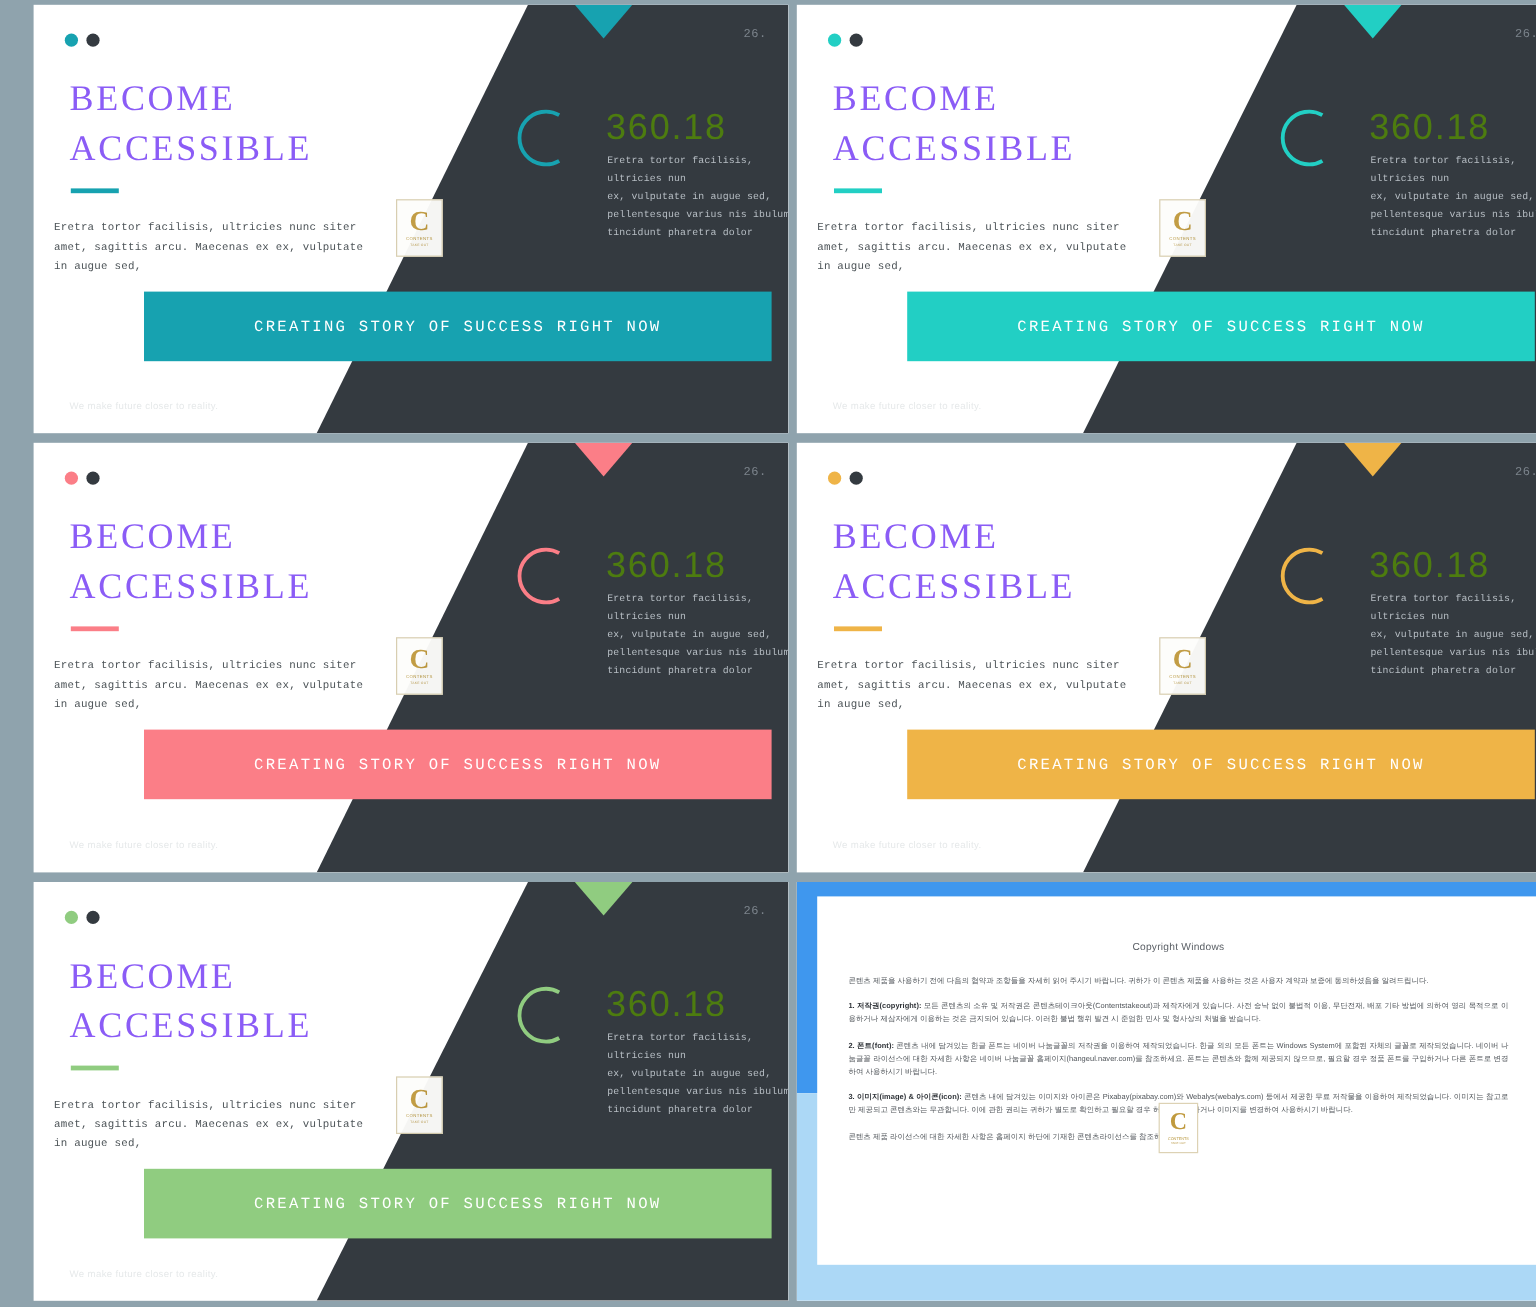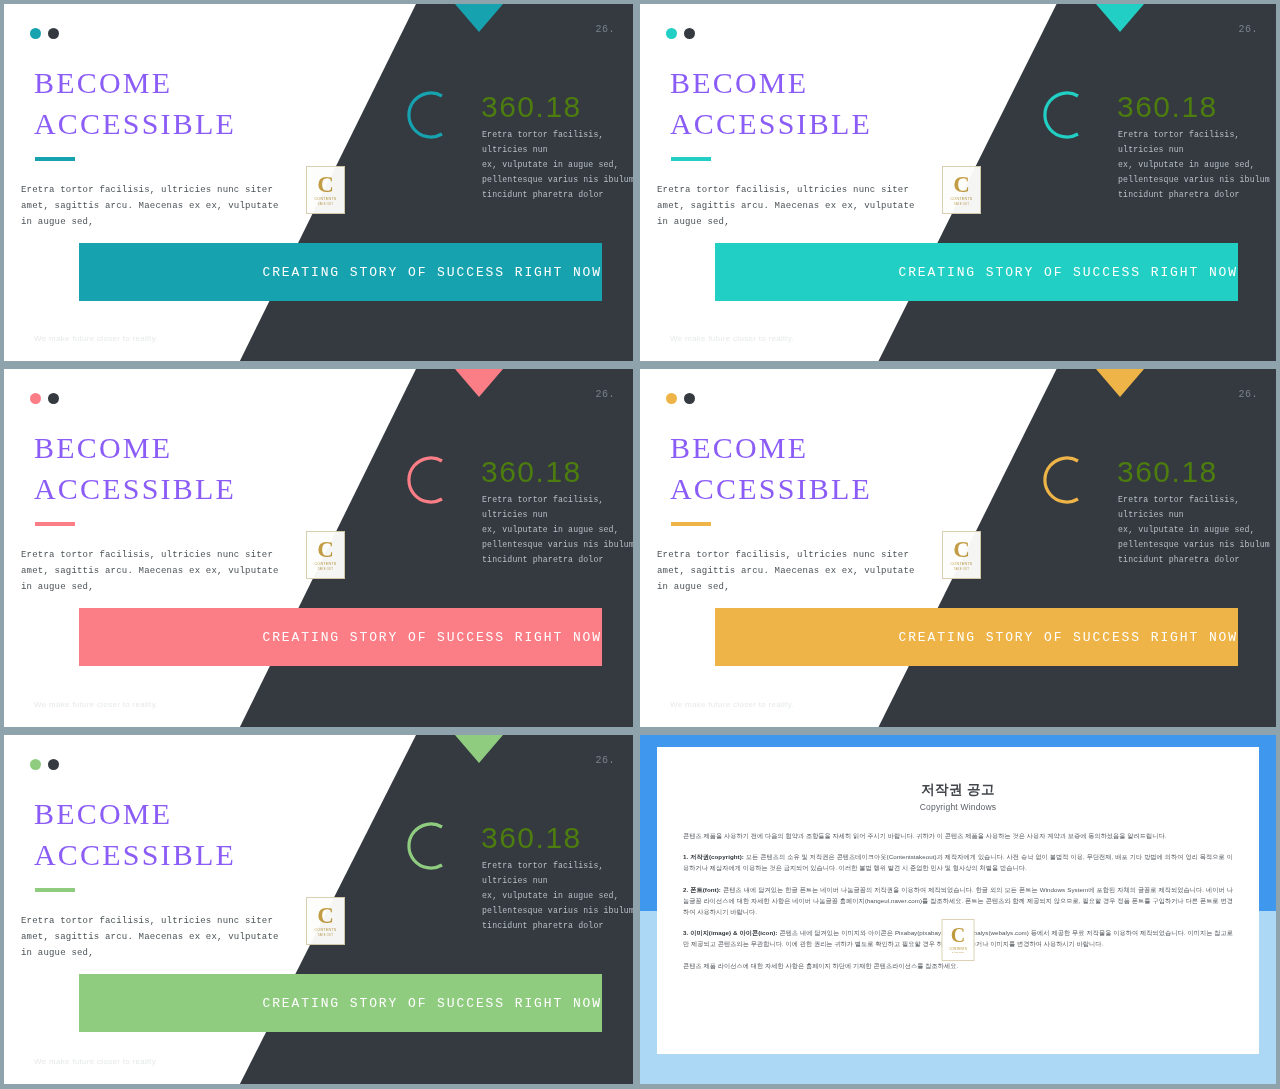--- a/index.html
+++ b/index.html
@@ -13,20 +13,21 @@
   }
 
   #grid {
     width: 1280px;
     height: 1089px;
     display: grid;
     grid-template-columns: 637px 643px;
     grid-template-rows: 366px 366px 357px;
     background: #8fa3ad;
     gap: 0;
+    padding-left: 24px;
   }
 
   .slide-cell {
     position: relative;
     overflow: hidden;
     padding: 4px 4px 5px 4px;
   }
   .slide-cell.right { padding-left: 3px; }
   .slide-cell.row2, .slide-cell.row3 { padding-top: 3px; }
 
@@ -187,28 +188,28 @@
     font-size: 8.2px;
     line-height: 15px;
     color: #b7bec4;
     letter-spacing: 0.15px;
   }
   .right-para span { display: block; white-space: nowrap; }
 
   
   .cta-bar {
     position: absolute;
-    left: 75px;
+    left: 92px;
     top: 239px;
     width: 523px;
     height: 58px;
     background: var(--accent);
     display: flex;
     align-items: center;
-    justify-content: flex-end;
+    justify-content: center;
   }
   .cta-bar .cta-text {
     font-family: "Liberation Mono", monospace;
     font-size: 13px;
     letter-spacing: 1.9px;
     color: #ffffff;
   }
 
   
   .tagline {
@@ -507,21 +508,20 @@
           <span class="cta-text">CREATING STORY OF SUCCESS RIGHT NOW</span>
         </div>
         <div class="tagline">We make future closer to reality.</div>
       </div>
     </div>
     <div class="slide-cell right row3">
       <div class="copy-wrap">
         <div class="copy-band-top"></div>
         <div class="copy-band-bottom"></div>
         <div class="copy-sheet">
-          <div class="copy-title">저작권 공고</div>
           <div class="copy-subtitle">Copyright Windows</div>
           <div class="copy-body">
             <p>콘텐츠 제품을 사용하기 전에 다음의 협약과 조항들을 자세히 읽어 주시기 바랍니다. 귀하가 이 콘텐츠 제품을 사용하는 것은 사용자 계약과 보증에 동의하셨음을 알려드립니다.</p>
             <p><b>1. 저작권(copyright):</b> 모든 콘텐츠의 소유 및 저작권은 콘텐츠테이크아웃(Contentstakeout)과 제작자에게 있습니다. 사전 승낙 없이 불법적 이용, 무단전재, 배포 기타 방법에 의하여 영리 목적으로 이용하거나 제삼자에게 이용하는 것은 금지되어 있습니다. 이러한 불법 행위 발견 시 준엄한 민사 및 형사상의 처벌을 받습니다.</p>
             <p><b>2. 폰트(font):</b> 콘텐츠 내에 담겨있는 한글 폰트는 네이버 나눔글꼴의 저작권을 이용하여 제작되었습니다. 한글 외의 모든 폰트는 Windows System에 포함된 자체의 글꼴로 제작되었습니다. 네이버 나눔글꼴 라이선스에 대한 자세한 사항은 네이버 나눔글꼴 홈페이지(hangeul.naver.com)를 참조하세요. 폰트는 콘텐츠와 함께 제공되지 않으므로, 필요할 경우 정품 폰트를 구입하거나 다른 폰트로 변경하여 사용하시기 바랍니다.</p>
             <p><b>3. 이미지(image) &amp; 아이콘(icon):</b> 콘텐츠 내에 담겨있는 이미지와 아이콘은 Pixabay(pixabay.com)와 Webalys(webalys.com) 등에서 제공한 무료 저작물을 이용하여 제작되었습니다. 이미지는 참고로만 제공되고 콘텐츠와는 무관합니다. 이에 관한 권리는 귀하가 별도로 확인하고 필요할 경우 허가를 취득하거나 이미지를 변경하여 사용하시기 바랍니다.</p>
             <p>콘텐츠 제품 라이선스에 대한 자세한 사항은 홈페이지 하단에 기재한 콘텐츠라이선스를 참조하세요.</p>
           </div>
         </div>
         <div class="copy-logo">

